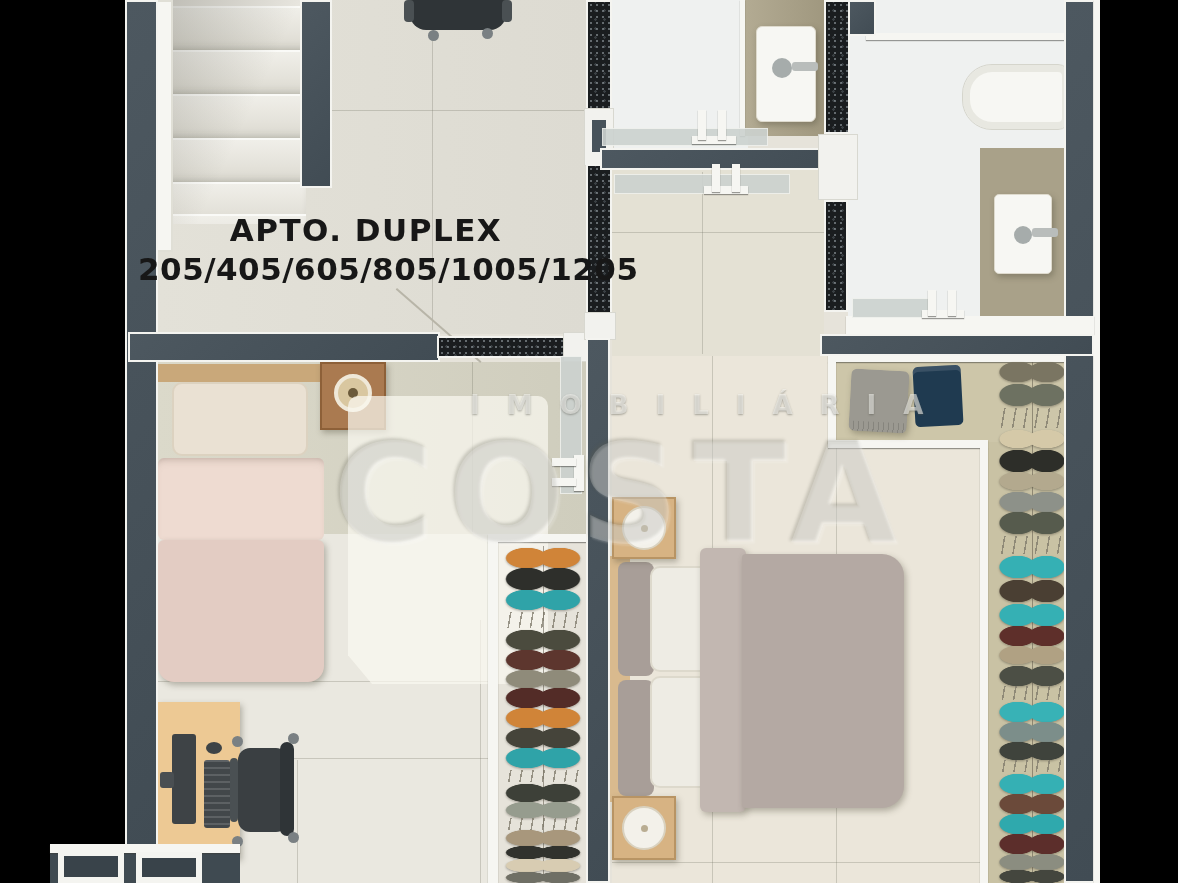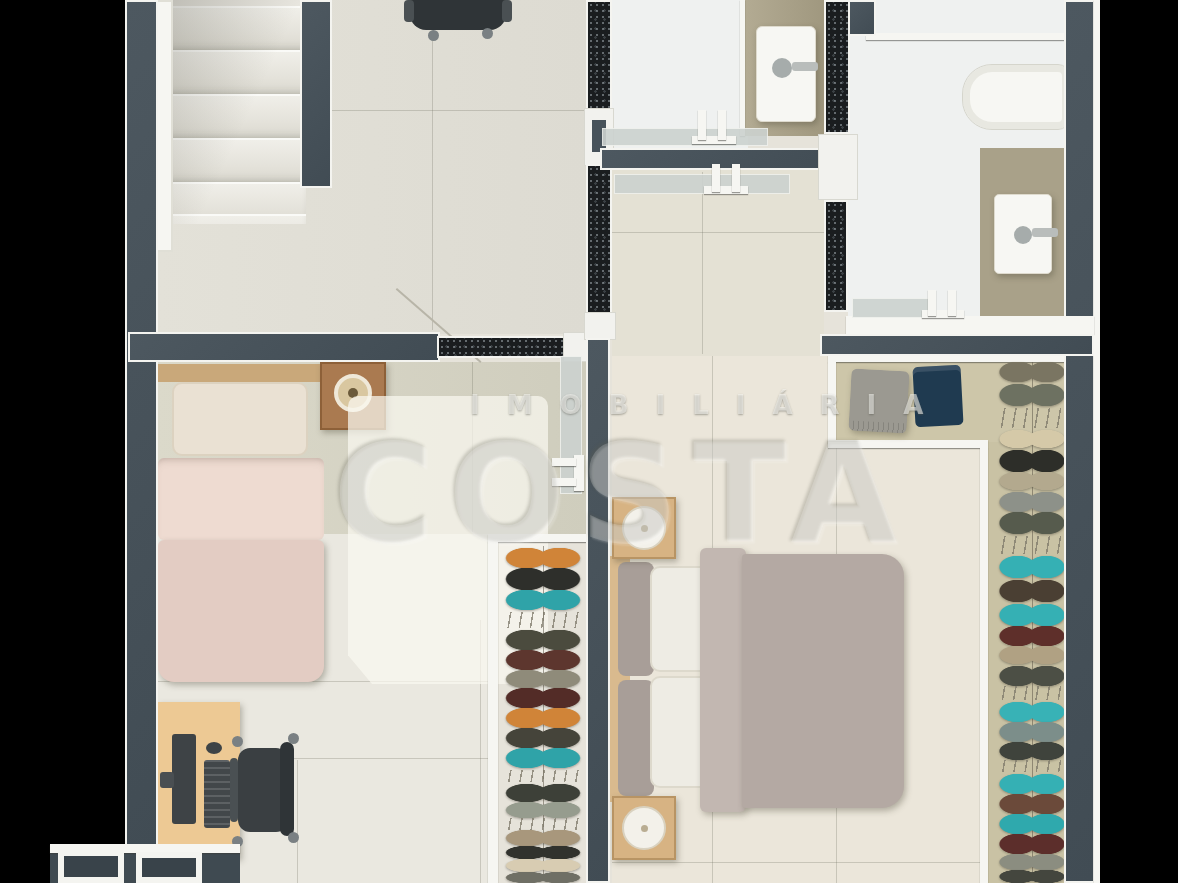--- a/index.html
+++ b/index.html
@@ -253,14 +253,18 @@
   <div class="abs hbar" style="left:50px;top:844px;width:190px;height:9px;"></div>
   <div class="abs" style="left:58px;top:850px;width:66px;height:33px;background:#39434a;border:6px solid #f4f4f0;box-sizing:border-box;"></div>
   <div class="abs" style="left:136px;top:852px;width:66px;height:31px;background:#39434a;border:6px solid #f4f4f0;box-sizing:border-box;"></div>
 
   <div class="abs" style="left:0;top:0;width:125px;height:883px;background:#000;z-index:-1;"></div>
   <div class="abs" style="left:1100px;top:0;width:78px;height:883px;background:#000;"></div>
 
   <div class="abs wm-top" style="left:470px;top:390px;">IMOBILIÁRIA</div>
   <div class="abs wm-main" style="left:333px;top:414px;">COSTA</div>
 
+  <div id="title" class="abs" style="left:138px;top:212px;width:456px;">
+    <div class="t1">APTO. DUPLEX</div>
+    <div class="t2">205/405/605/805/1005/1205</div>
+  </div>
 
 </div>
 
 </body></html>

